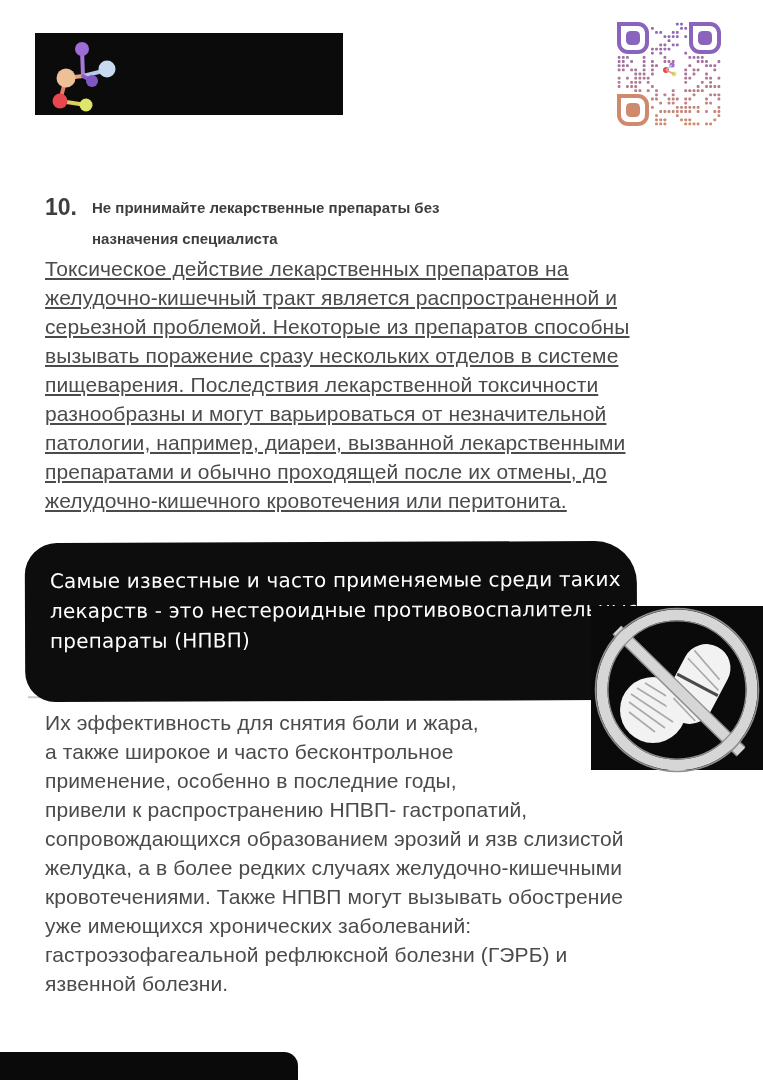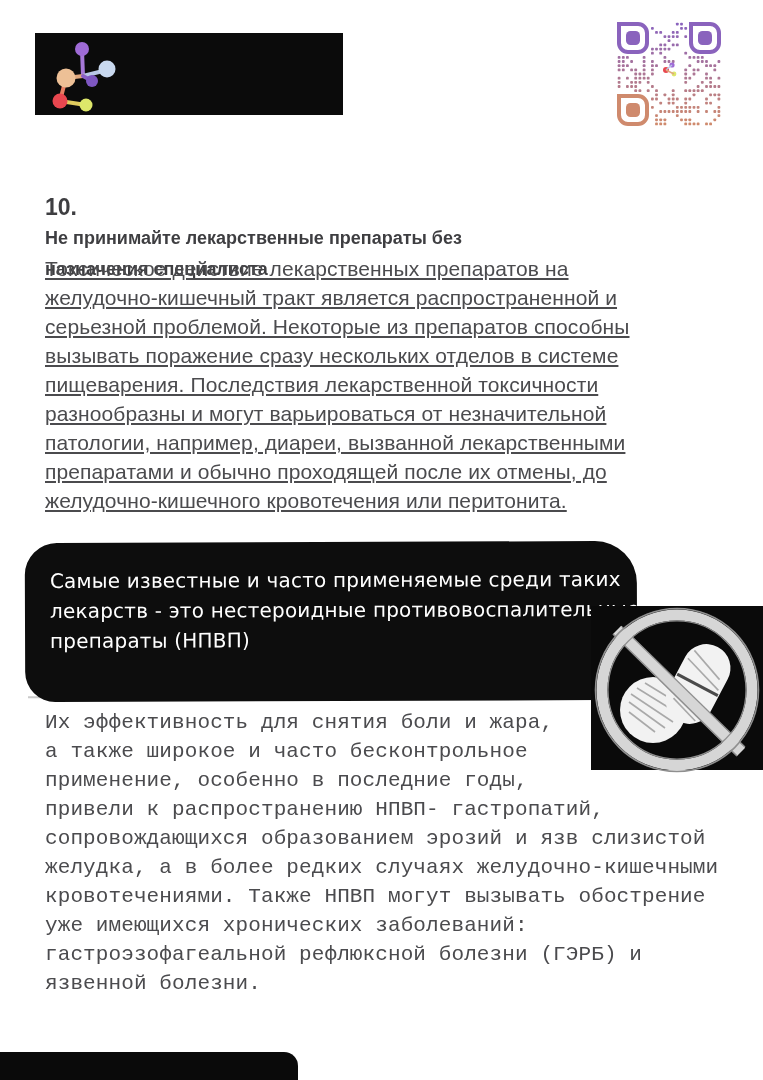--- a/index.html
+++ b/index.html
@@ -6,27 +6,27 @@
   .page{
     position:relative;width:763px;height:1080px;overflow:hidden;
     background:#ffffff;font-family:"Liberation Sans",sans-serif;
   }
   
   .logo-box{position:absolute;left:35px;top:33px;width:308px;height:82px;background:#0b0b0b;}
   .logo-box svg{position:absolute;left:10px;top:4px;}
   
   .qr{position:absolute;left:617px;top:22px;width:104px;height:104px;}
   
-  .heading-row{position:absolute;left:45px;top:192px;display:flex;align-items:flex-start;flex-direction:column;}
+  .heading-row{position:absolute;left:45px;top:192px;display:flex;align-items:flex-start;}
   .heading-num{width:47px;font-size:23px;font-weight:bold;color:#3e3e41;line-height:31px;}
-  .heading-text{font-size:18px;font-weight:bold;color:#3e3e41;line-height:31px;white-space:pre-line;}
+  .heading-text{font-size:15px;font-weight:bold;color:#3e3e41;line-height:31px;white-space:pre-line;}
   
   .para{position:absolute;left:45px;font-size:21px;color:#4b4b4e;line-height:29px;white-space:pre-line;letter-spacing:.1px;}
   .para1{top:254px;width:690px;text-decoration:underline;}
-  .para2{top:708px;width:700px;font-family:Liberation Mono, monospace;}
+  .para2{top:708px;width:700px;}
   
   .callout{
     position:absolute;left:25px;top:542px;width:612px;height:159px;
     background:#0d0d0d;border-radius:32px 42px 38px 30px;z-index:2;
     transform:rotate(-.2deg);
   }
   .callout-text{
     position:absolute;left:25px;top:23px;color:#ffffff;
     font-family:"DejaVu Sans","Liberation Sans",sans-serif;
     font-size:20px;line-height:30px;white-space:pre;letter-spacing:.2px;

